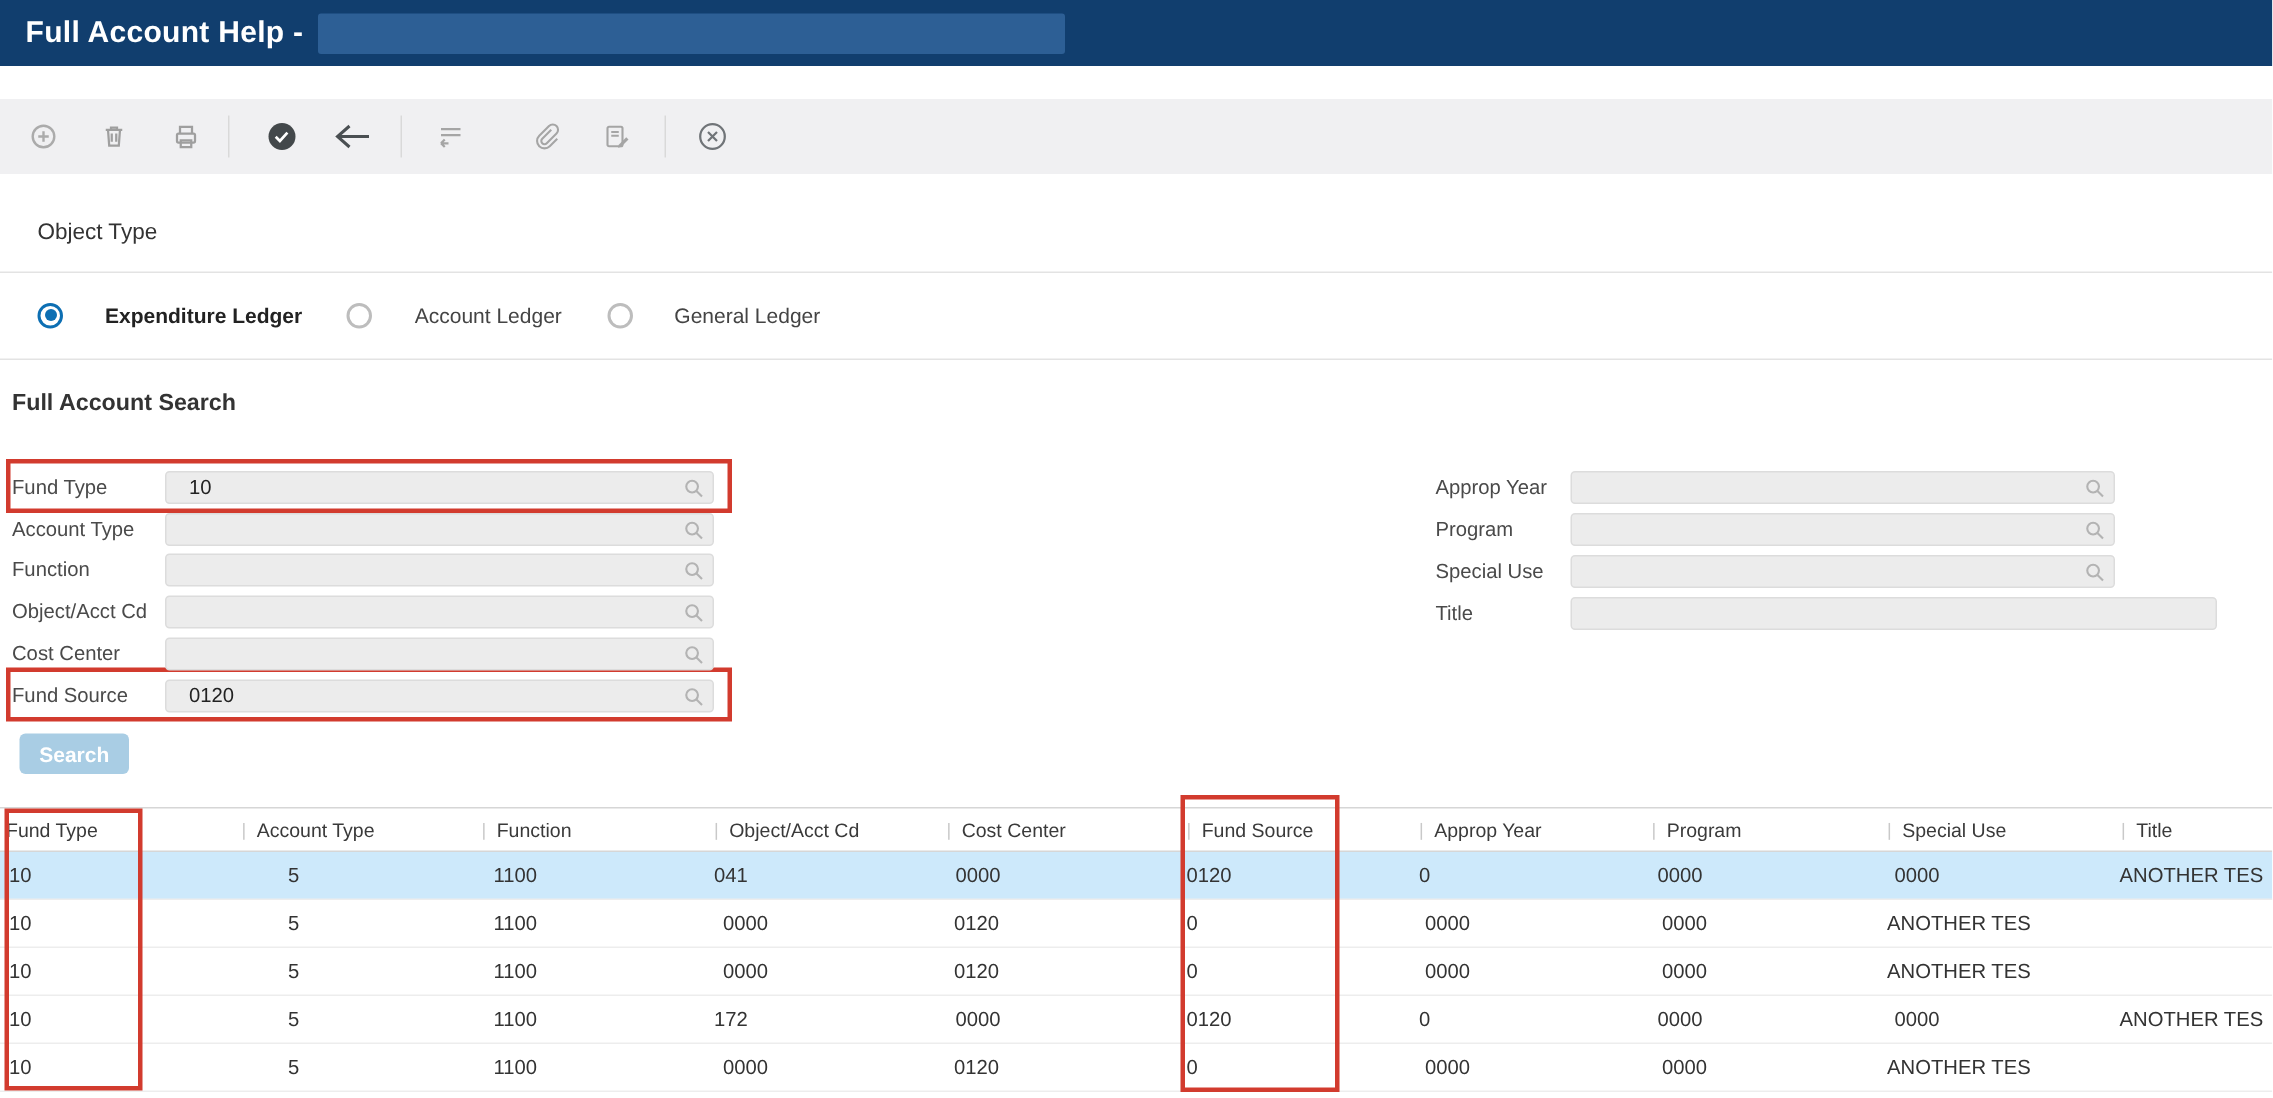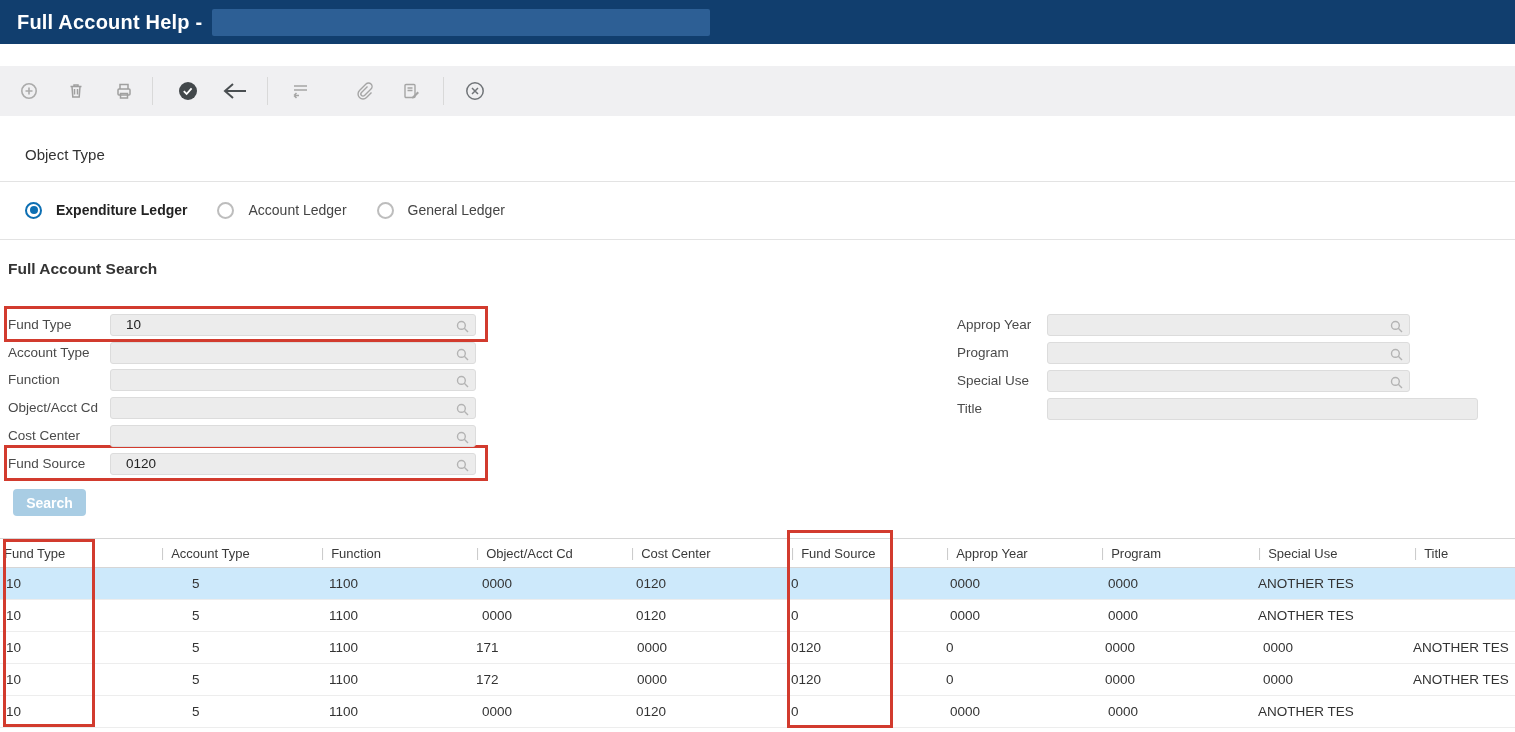--- a/index.html
+++ b/index.html
@@ -18,21 +18,21 @@
   .tb-icon { position:absolute; top:14px; width:26px; height:22px; display:flex; align-items:center; justify-content:center; cursor:pointer; }
   .tb-sep { position:absolute; top:11px; width:1px; height:28px; background:#d9d9d9; }
 
   
   #query-label { position:absolute; top:146px; left:25px; font-size:15px; color:#333; }
   .hr { position:absolute; left:0; width:100%; border-top:1px solid #e3e3e3; }
   #hr1 { top:181px; } #hr2 { top:239px; }
 
   
   #radio-row { position:absolute; top:197px; left:25px; height:26px; display:flex; align-items:center; gap:30px; }
-  .radio-item { display:inline-flex; align-items:center; gap:14px; cursor:pointer;justify-content:flex-end; }
+  .radio-item { display:inline-flex; align-items:center; gap:28px; cursor:pointer;justify-content:flex-end; }
   .radio-circle { width:17px; height:17px; border-radius:50%; border:2px solid #bdbdbd; background:#fff;
                   display:inline-flex; align-items:center; justify-content:center; }
   .radio-circle.sel { border-color:#0d6fb3; }
   .radio-dot { width:8px; height:8px; border-radius:50%; background:#0d6fb3; }
   .radio-label { font-size:14px; color:#444; }
   .radio-label.bold { font-weight:bold; color:#222; }
 
   #fas-title { position:absolute; top:260px; left:8px; font-size:15.5px; font-weight:bold; color:#333; }
 
   
@@ -200,20 +200,21 @@
         <div class="th" style="width: 200px;">
           <span class="pipe">|</span>
           <span>Title</span>
         </div>
       </div>
     <div id="tbody">
         <div class="tr sel">
           <div class="td" style="width: 157px; padding-left: 6px;">10</div>
           <div class="td" style="width: 160px; padding-left: 35px;">5</div>
           <div class="td" style="width: 155px; padding-left: 12px;">1100</div>
+          <div class="td" style="width: 155px; padding-left: 4px;">041</div>
           <div class="td" style="width: 160px; padding-left: 10px;">0000</div>
           <div class="td" style="width: 155px; padding-left: 4px;">0120</div>
           <div class="td" style="width: 155px; padding-left: 4px;">0</div>
           <div class="td" style="width: 157px; padding-left: 8px;">0000</div>
           <div class="td" style="width: 156px; padding-left: 9px;">0000</div>
           <div class="td" style="width: 200px; padding-left: 3px;">ANOTHER TES</div>
         </div>
         <div class="tr">
           <div class="td" style="width: 157px; padding-left: 6px;">10</div>
           <div class="td" style="width: 160px; padding-left: 35px;">5</div>
@@ -222,21 +223,20 @@
           <div class="td" style="width: 155px; padding-left: 4px;">0120</div>
           <div class="td" style="width: 155px; padding-left: 4px;">0</div>
           <div class="td" style="width: 157px; padding-left: 8px;">0000</div>
           <div class="td" style="width: 156px; padding-left: 9px;">0000</div>
           <div class="td" style="width: 200px; padding-left: 3px;">ANOTHER TES</div>
         </div>
         <div class="tr">
           <div class="td" style="width: 157px; padding-left: 6px;">10</div>
           <div class="td" style="width: 160px; padding-left: 35px;">5</div>
           <div class="td" style="width: 155px; padding-left: 12px;">1100</div>
-          <div class="td" style="width: 155px; padding-left: 4px;">171</div>
           <div class="td" style="width: 160px; padding-left: 10px;">0000</div>
           <div class="td" style="width: 155px; padding-left: 4px;">0120</div>
           <div class="td" style="width: 155px; padding-left: 4px;">0</div>
           <div class="td" style="width: 157px; padding-left: 8px;">0000</div>
           <div class="td" style="width: 156px; padding-left: 9px;">0000</div>
           <div class="td" style="width: 200px; padding-left: 3px;">ANOTHER TES</div>
         </div>
         <div class="tr">
           <div class="td" style="width: 157px; padding-left: 6px;">10</div>
           <div class="td" style="width: 160px; padding-left: 35px;">5</div>

